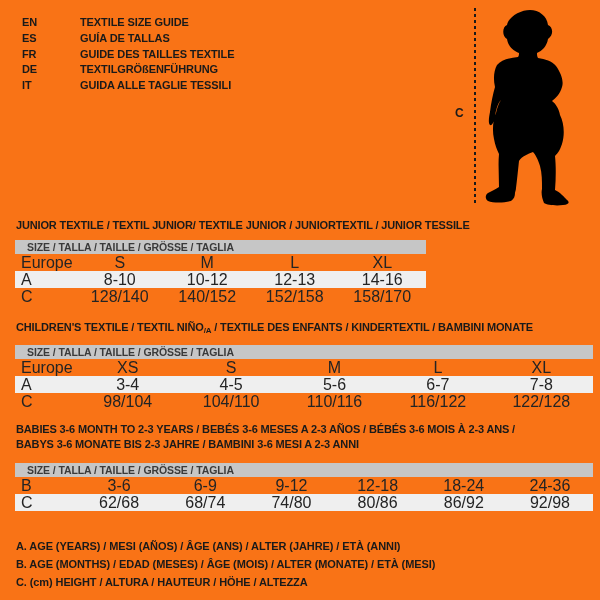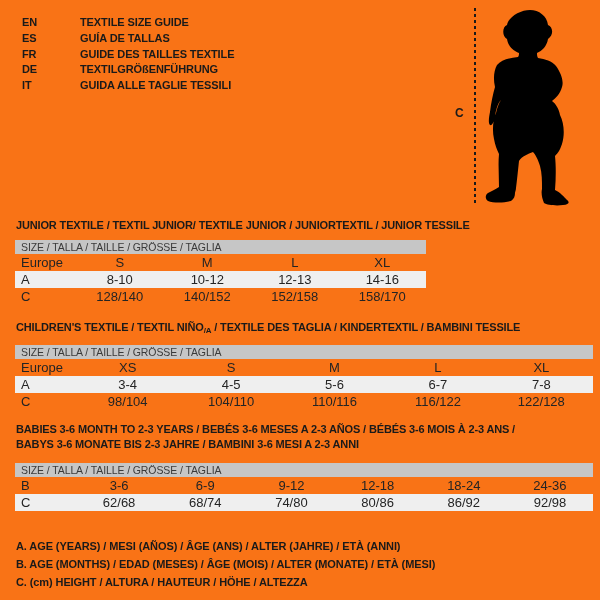--- a/index.html
+++ b/index.html
@@ -21,24 +21,24 @@
   .toddler{position:absolute;left:478px;top:4px;width:110px;height:202px;}
   
   .sec-title{
     position:absolute;left:16px;font-size:11px;font-weight:bold;letter-spacing:-0.15px;
     white-space:nowrap;color:#1a1a1a;
   }
   .sub{font-size:8px;vertical-align:-2px;font-weight:bold;}
   
   .tbl{position:absolute;left:15px;}
   .tbl .bar{
-    background:#c6c6c6;height:14px;line-height:14px;padding-left:6px;
-    font-size:10.5px;font-weight:normal;color:#3a3a3a;letter-spacing:-0.1px;
-  }
-  .tbl .row{display:flex;height:17px;line-height:17px;font-size:13px;color:#242424;}
+    background:#c6c6c6;height:14px;line-height:14px;padding-left:12px;
+    font-size:10.5px;font-weight:bold;color:#3a3a3a;letter-spacing:-0.1px;
+  }
+  .tbl .row{display:flex;height:17px;line-height:17px;font-size:16px;color:#242424;}
   .tbl .row.alt{background:#efefef;}
   .tbl .lbl{width:55px;padding-left:6px;text-align:left;}
   .tbl .val{flex:1;text-align:center;}
   .w-junior{width:411px;}
   .w-full{width:578px;}
   
   .footnotes{position:absolute;left:16px;top:537px;}
   .footnote{height:18.2px;line-height:18.2px;font-size:11px;font-weight:bold;letter-spacing:-0.1px;white-space:nowrap;}
 </style>
 </head>
@@ -133,21 +133,21 @@
     </div>
     <div class="row">
       <span class="lbl">C</span>
       <span class="val">128/140</span>
       <span class="val">140/152</span>
       <span class="val">152/158</span>
       <span class="val">158/170</span>
     </div>
   </div>
 
-  <div class="sec-title" style="top:321px;"><span>CHILDREN'S TEXTILE / TEXTIL NIÑO</span><span class="sub">/A</span><span> / TEXTILE DES TAGLIA / KINDERTEXTIL / BAMBINI TESSILE</span></div>
+  <div class="sec-title" style="top:321px;"><span>CHILDREN'S TEXTILE / TEXTIL NIÑO</span><span class="sub">/A</span><span> / TEXTILE DES ENFANTS / KINDERTEXTIL / BAMBINI MONATE</span></div>
   <div class="tbl w-full" style="top:345px;">
     <div class="bar">SIZE / TALLA / TAILLE / GRÖSSE / TAGLIA</div>
     <div class="row">
       <span class="lbl">Europe</span>
       <span class="val">XS</span>
       <span class="val">S</span>
       <span class="val">M</span>
       <span class="val">L</span>
       <span class="val">XL</span>
     </div>

